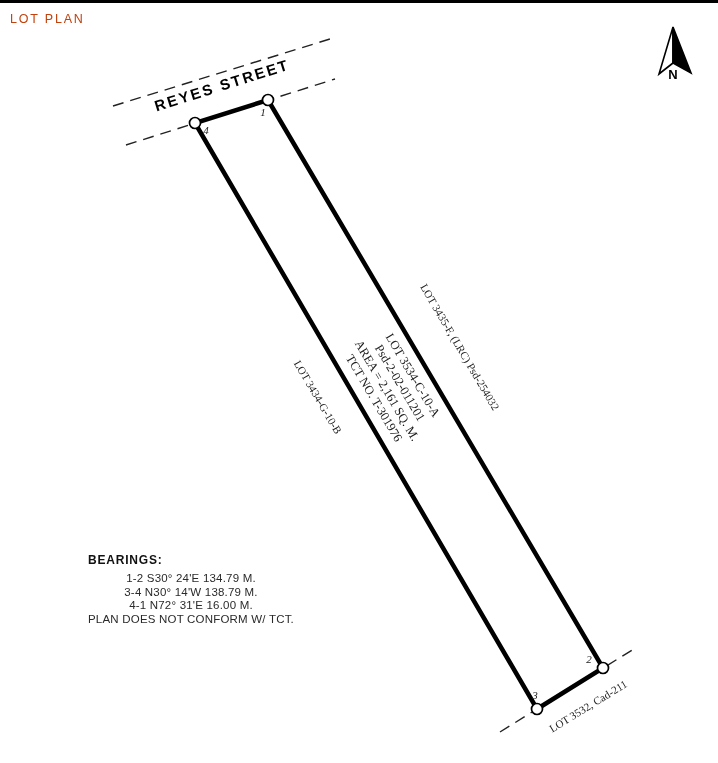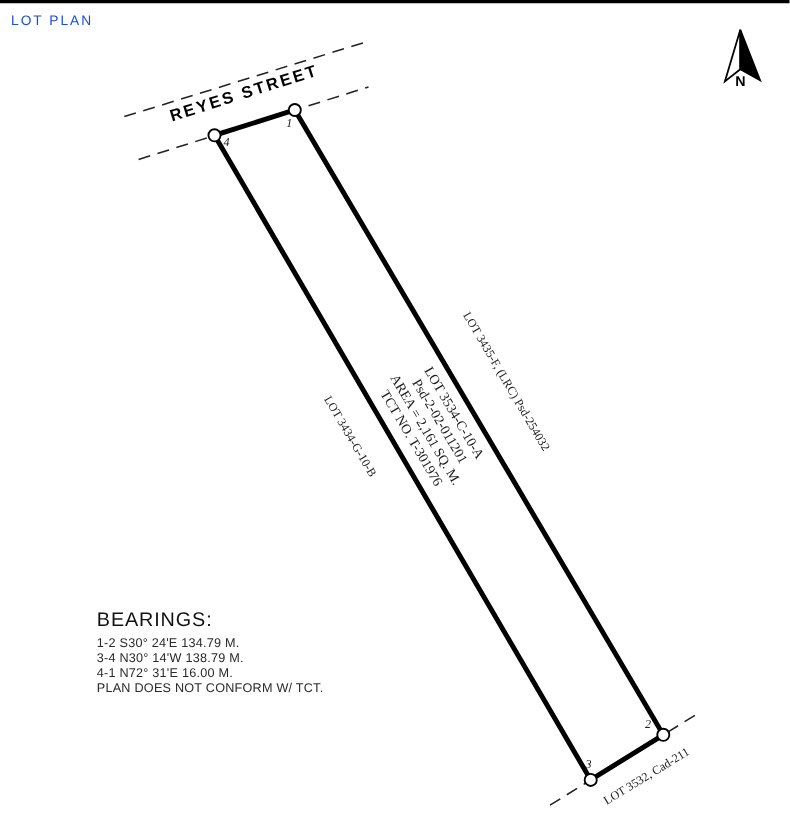--- a/index.html
+++ b/index.html
@@ -2,21 +2,21 @@
 <html><head>
 <meta charset="utf-8">
 <style>
   html,body{margin:0;padding:0;background:#fff;}
   .page{
     position:relative;width:718px;height:763px;background:#fff;overflow:hidden;
     font-family:"Liberation Sans",sans-serif;color:#111;
   }
   .abs{position:absolute;}
   .plan-title{
-    left:10px;top:12px;font-size:12.5px;letter-spacing:1.8px;color:#1d4ed8;
+    left:10px;top:12px;font-size:12.5px;letter-spacing:1.8px;color:#c2410c;
     font-family:"Liberation Sans",sans-serif;
   }
   .street-label{
     left:222px;top:85px;transform:translate(-50%,-50%) rotate(-17.5deg);
     font-weight:bold;font-size:15px;letter-spacing:2.2px;white-space:nowrap;color:#000;
   }
   .serif{font-family:"Liberation Serif","DejaVu Serif",serif;color:#1c1c1c;}
   .center-block{
     left:393px;top:387px;transform:translate(-50%,-50%) rotate(59.5deg);
     text-align:center;font-size:12.5px;line-height:15px;white-space:nowrap;
@@ -30,23 +30,23 @@
     transform:translate(-50%,-50%);
   }
   .north-n{
     left:673px;top:74px;transform:translate(-50%,-50%);
     font-weight:bold;font-size:13px;color:#000;
   }
   .bearings{
     left:88px;top:553px;color:#2a2a2a;
   }
   .bearings .head{
-    font-weight:normal;font-size:18px;letter-spacing:0.8px;margin-bottom:5px;color:#111;
+    font-weight:bold;font-size:12px;letter-spacing:0.8px;margin-bottom:5px;color:#111;
   }
-  .bearings .bline{font-size:11.5px;line-height:13.6px;letter-spacing:0.2px;}
+  .bearings .bline{font-size:11.5px;line-height:13.6px;letter-spacing:0.2px;text-align:center;}
   svg.plan{position:absolute;left:0;top:0;}
 </style>
 </head>
 <body>
 
 <div class="page">
 
   <svg class="plan" width="718" height="763" viewBox="0 0 718 763">
 
     <line x1="0" y1="1.5" x2="718" y2="1.5" stroke="#000" stroke-width="3"></line>

